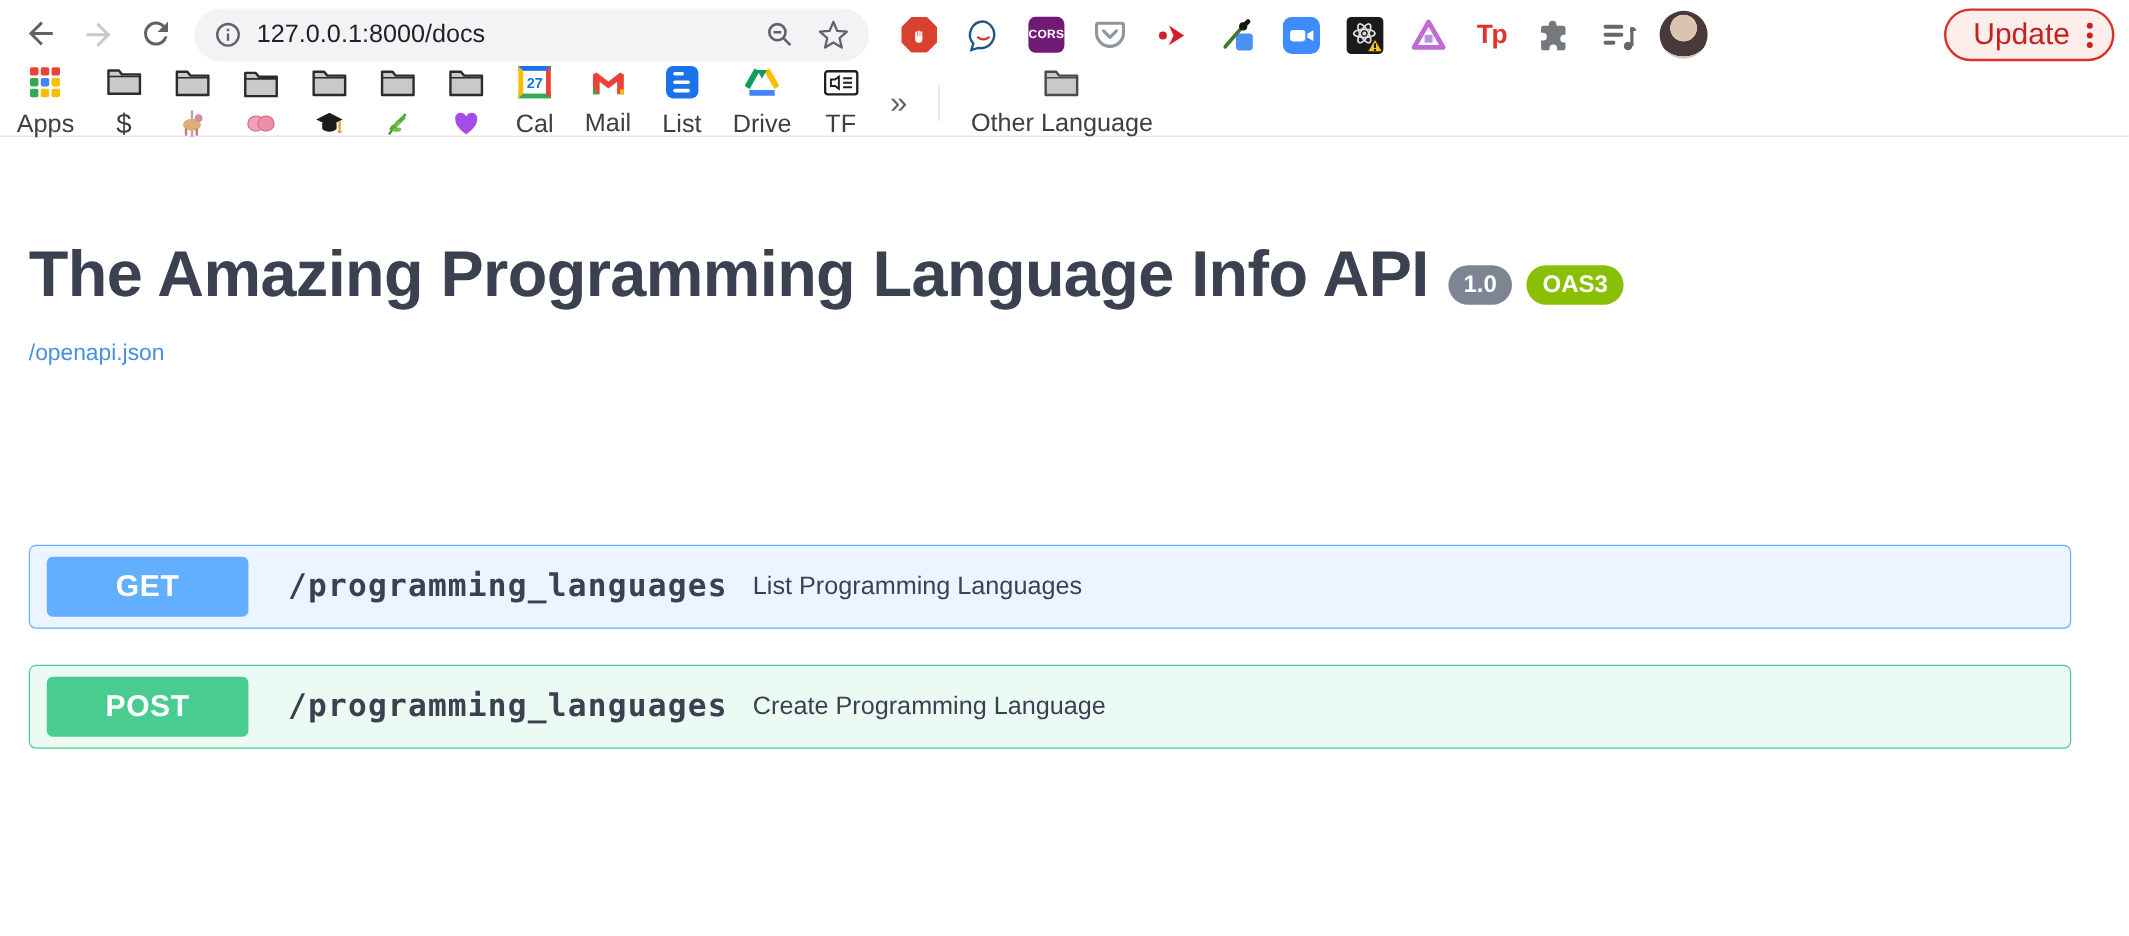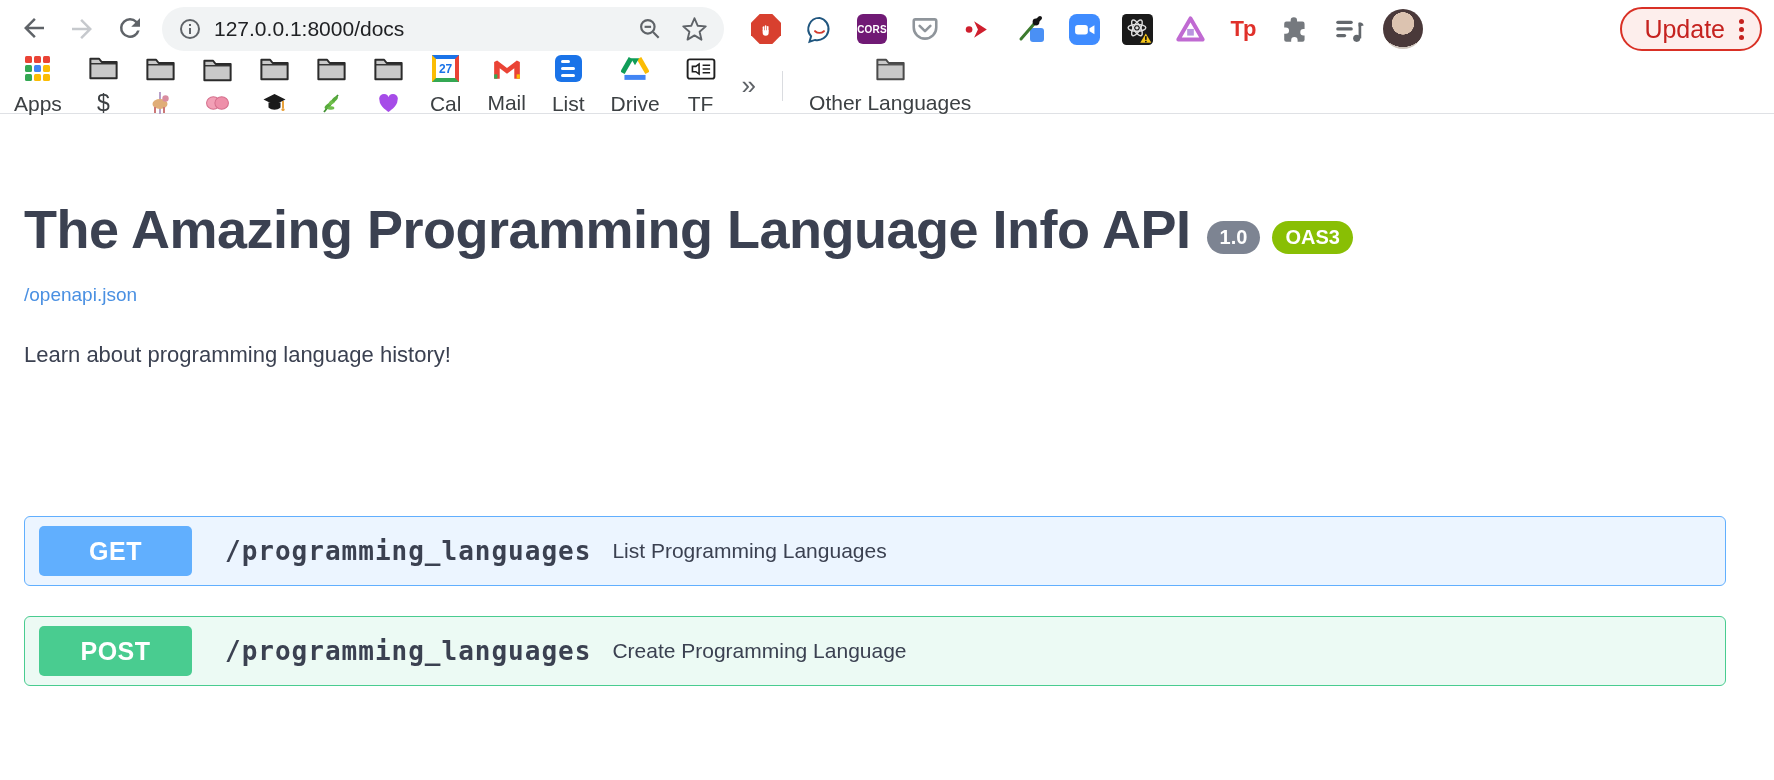--- a/index.html
+++ b/index.html
@@ -67,21 +67,21 @@
                     padding-bottom:26px; padding-right:48px;
                     border-bottom:1px solid rgba(59,65,81,.35); cursor:pointer; }
   .section-header .name { font-size:37px; font-weight:bold; color:#3b4151; }
   .chevron-btn { border:none; background:transparent; cursor:pointer; display:flex; }
 
   .opblocks { margin-top:12px; }
   .opblock { width:1702px; height:70px; border-radius:6px; display:flex; align-items:center;
              padding:0 14px; margin-bottom:30px; cursor:pointer; }
   .opblock.get { border:1.5px solid #61affe; background:rgba(97,175,254,.12); }
   .opblock.post { border:1.5px solid #49cc90; background:rgba(73,204,144,.10); }
-  .method-btn { width:153px; height:50px; border-radius:5px; color:#fff; font-weight:bold;
+  .method-btn { width:168px; height:50px; border-radius:5px; color:#fff; font-weight:bold;
                 font-size:25px; display:flex; align-items:center; justify-content:center;
                 letter-spacing:.5px; }
   .opblock.get  .method-btn { background:#61affe; }
   .opblock.post .method-btn { background:#49cc90; }
   .op-path { font-family:"DejaVu Sans Mono","Liberation Mono",monospace; font-weight:bold;
              font-size:26px; color:#3b4151; margin-left:33px; letter-spacing:1px; }
   .op-summary { font-size:21px; color:#3b4151; margin-left:21px; }
 </style>
 </head>
 <body>
@@ -360,34 +360,33 @@
     <span class="overflow">»</span>
   </button>
 
   <span class="bm-divider"></span>
 
   <button class="bm">
     <svg width="31" height="25" viewBox="0 0 24 20">
         <path d="M1.5 3h7l2 2.6h12v12.9H1.5z" fill="#c9c9c9" stroke="#4a4a4a" stroke-width="1.6" stroke-linejoin="round"></path>
         <path d="M1.5 7h21" stroke="#4a4a4a" stroke-width="1.1"></path>
       </svg>
-    <span class="label">Other Languages</span>
+    <span class="label">Other Language</span>
   </button>
 </div>
 
 <div class="page">
   <div class="title-row">
     <h1 class="api-title">The Amazing Programming Language Info API</h1>
     <span class="badges">
       <span class="pill version">1.0</span>
       <span class="pill oas">OAS3</span>
     </span>
   </div>
   <a class="spec-link" href="#">/openapi.json</a>
-  <p class="description">Learn about programming language history!</p>
 
   <div class="section">
 
     <div class="opblocks">
       <div class="opblock get">
         <span class="method-btn">GET</span>
         <span class="op-path">/programming_languages</span>
         <span class="op-summary">List Programming Languages</span>
       </div>
       <div class="opblock post">

